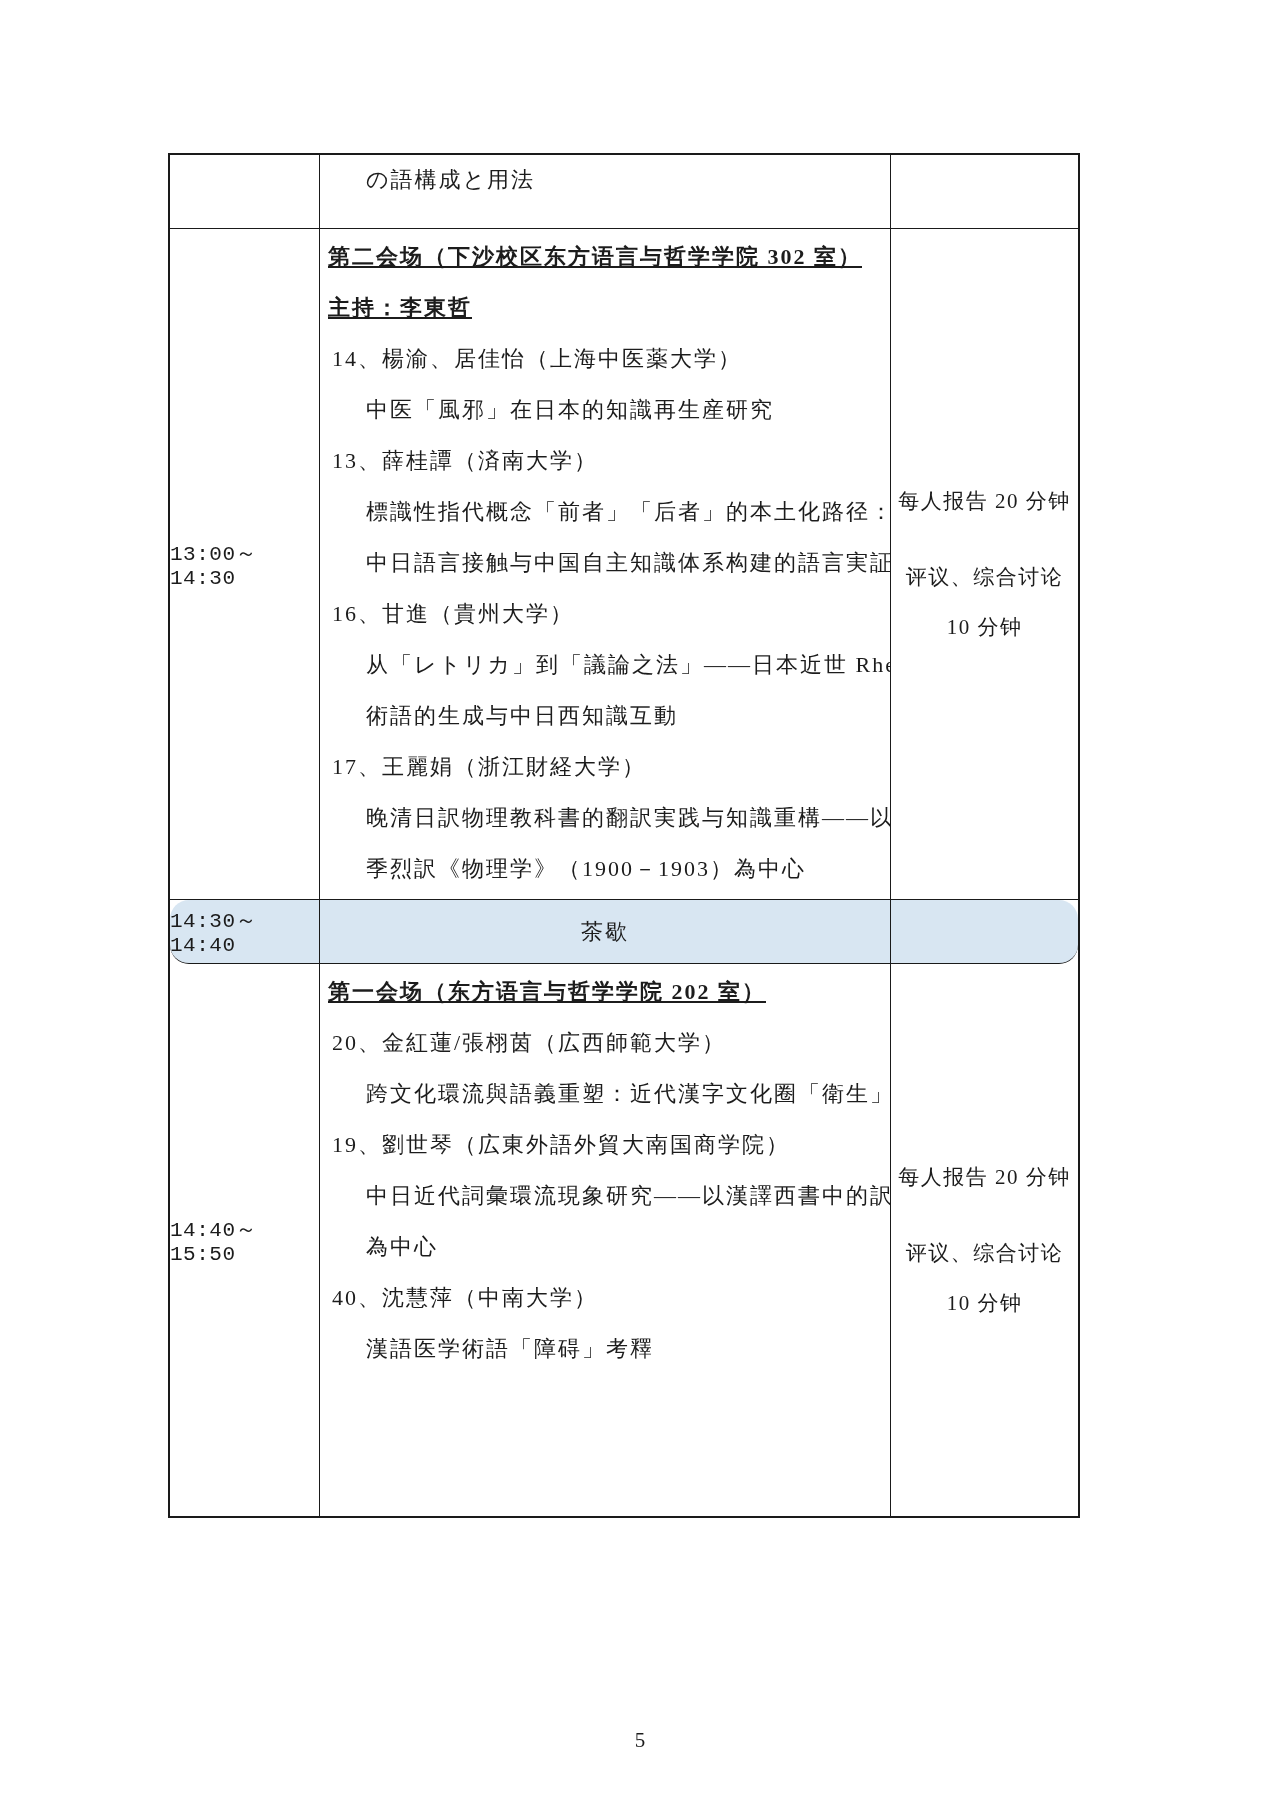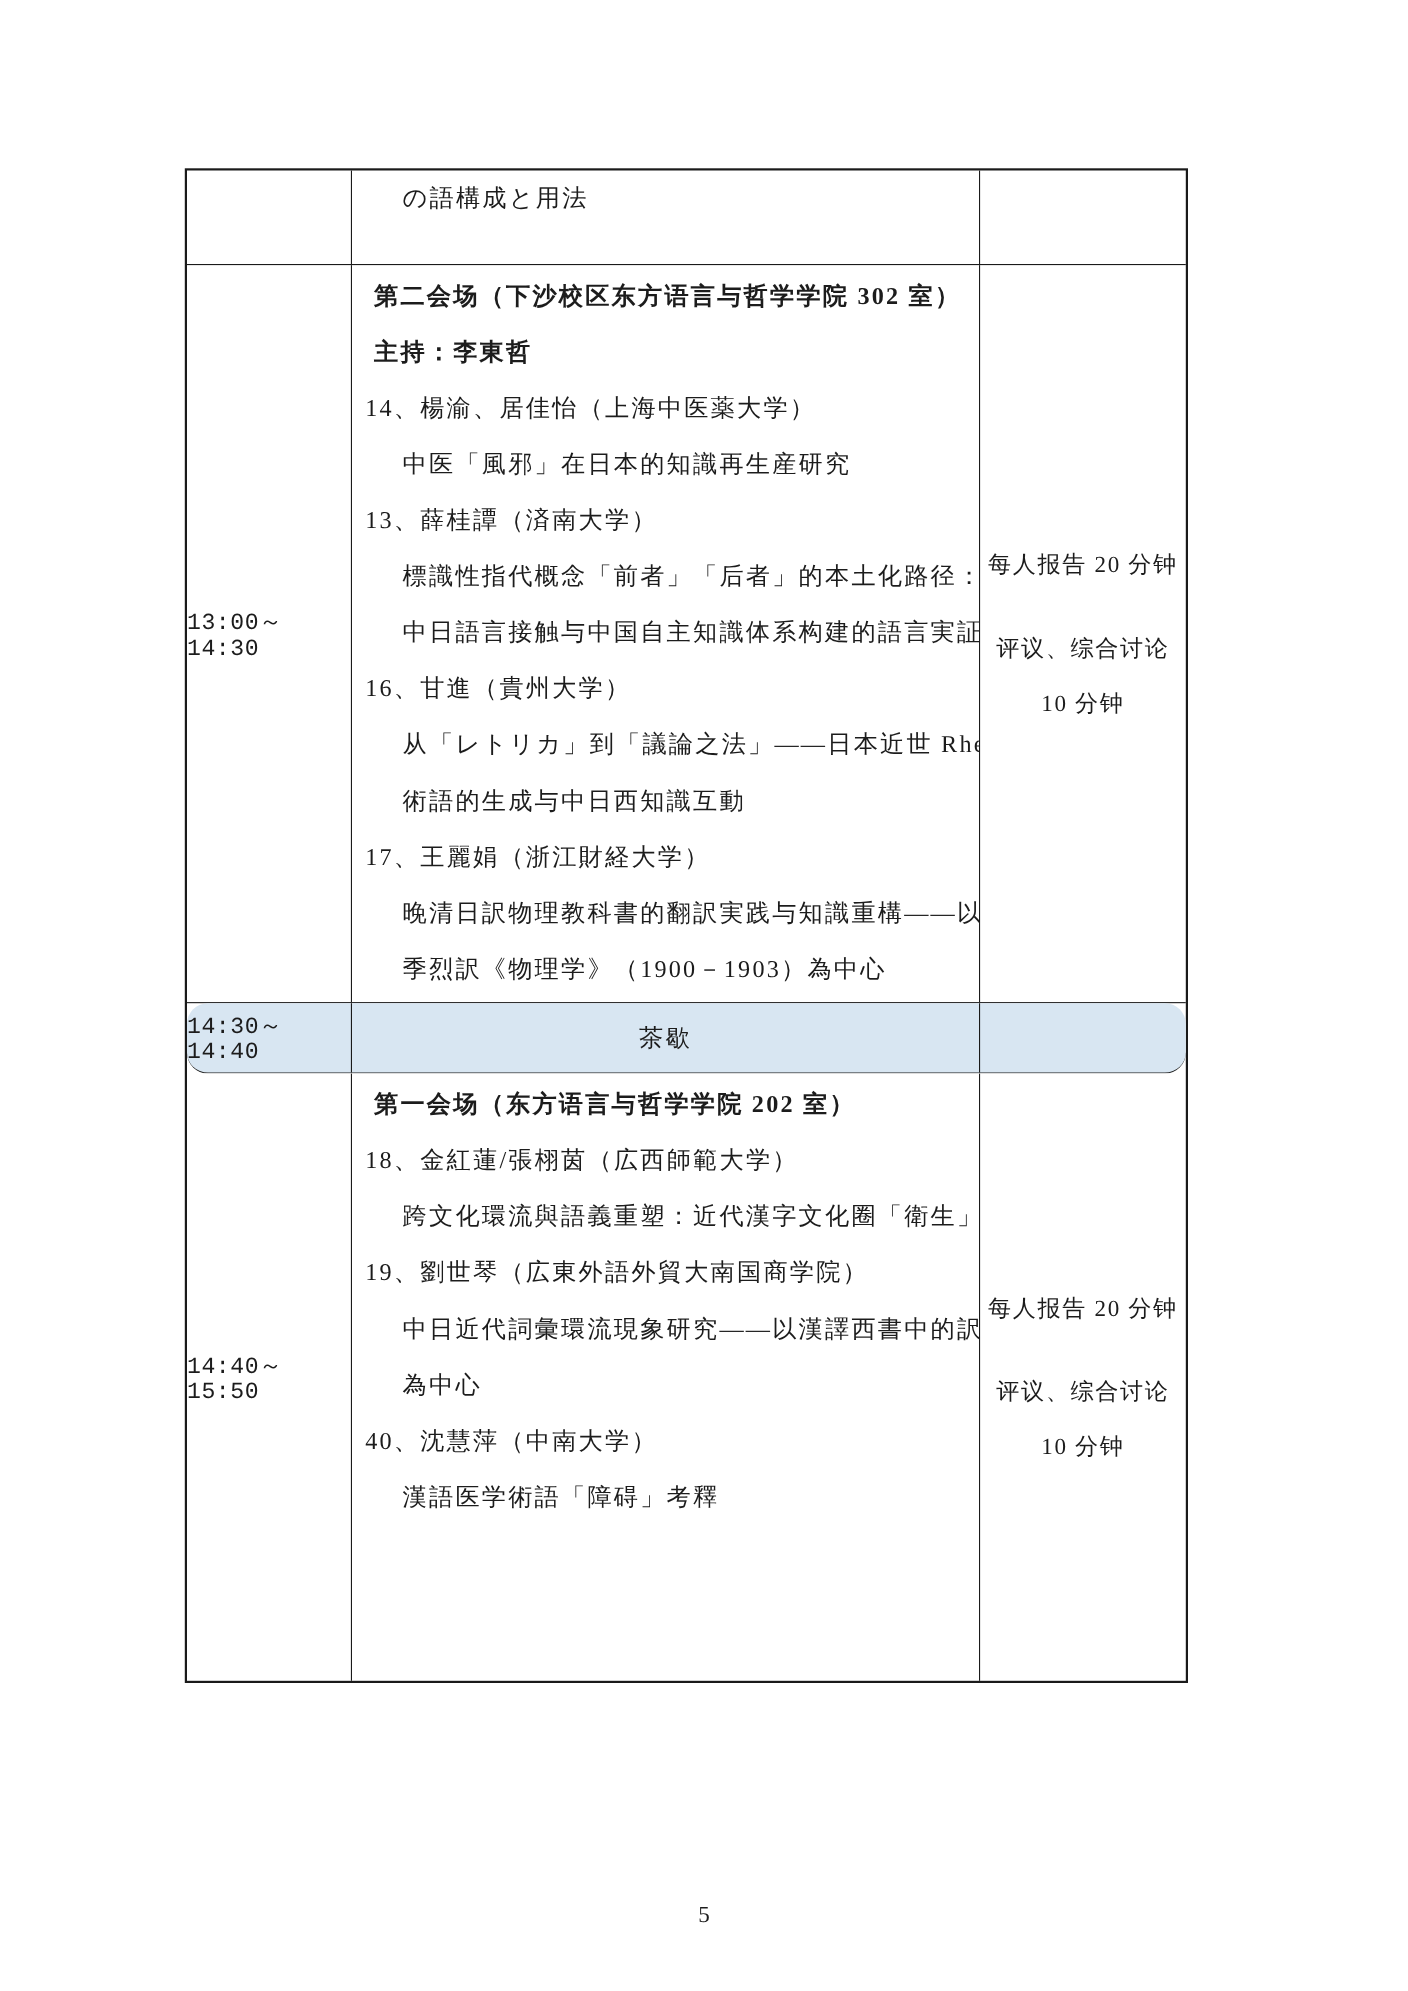--- a/index.html
+++ b/index.html
@@ -18,21 +18,21 @@
     position:absolute;
     left:168px;top:153px;
     width:912px;
     border:2px solid var(--border-c);
   }
   .t-row{
     display:flex;
     border-bottom:1.5px solid var(--border-c);
   }
   .t-row:last-child{border-bottom:none;}
-  .t-row:nth-child(1){height:86px;}
+  .t-row:nth-child(1){height:74px;}
   .t-row:nth-child(2){height:671px;}
   .t-row:nth-child(3){height:64px;}
   .t-row:nth-child(4){height:552px;}
   .t-row.break{background:var(--tea-bg);border-radius:19px;}
   .cell{height:100%;}
   .cell-time{
     width:150px;
     border-right:1.5px solid var(--border-c);
     display:flex;align-items:center;justify-content:center;
     font-size:21px;
@@ -53,21 +53,21 @@
     letter-spacing:1.5px;
   }
   .note-line{line-height:50px;white-space:nowrap;}
   .note-line:first-child{margin-bottom:26px;}
   .c-line{
     line-height:51px;
     font-size:22px;
     letter-spacing:2px;
     white-space:nowrap;
   }
-  .c-line.head{font-weight:bold;margin-left:20px;}
+  .c-line.head{font-weight:bold;margin-left:8px;text-decoration:underline;}
   .c-line.item{margin-left:12px;}
   .c-line.cont{margin-left:46px;}
   .t-row:first-child .c-line{line-height:45px;}
   .break-content{
     display:flex;align-items:center;justify-content:center;
     font-size:22px;letter-spacing:2px;
     padding-top:0;
   }
   .page-number{
     position:absolute;
@@ -121,21 +121,21 @@
         <div class="break-label">茶歇</div>
       </div>
       <div class="cell cell-note"></div>
     </div>
     <div class="t-row">
       <div class="cell cell-time">
         <div class="time-label">14:40～15:50</div>
       </div>
       <div class="cell cell-content">
         <div class="c-line head">第一会场（东方语言与哲学学院 202 室）</div>
-        <div class="c-line item">18、金紅蓮/張栩茵（広西師範大学）</div>
+        <div class="c-line item">20、金紅蓮/張栩茵（広西師範大学）</div>
         <div class="c-line cont">跨文化環流與語義重塑：近代漢字文化圈「衛生」概</div>
         <div class="c-line item">19、劉世琴（広東外語外貿大南国商学院）</div>
         <div class="c-line cont">中日近代詞彙環流現象研究——以漢譯西書中的訳詞</div>
         <div class="c-line cont">為中心</div>
         <div class="c-line item">40、沈慧萍（中南大学）</div>
         <div class="c-line cont">漢語医学術語「障碍」考釋</div>
       </div>
       <div class="cell cell-note">
         <div class="note-line">每人报告 20 分钟</div>
         <div class="note-line">评议、综合讨论</div>

